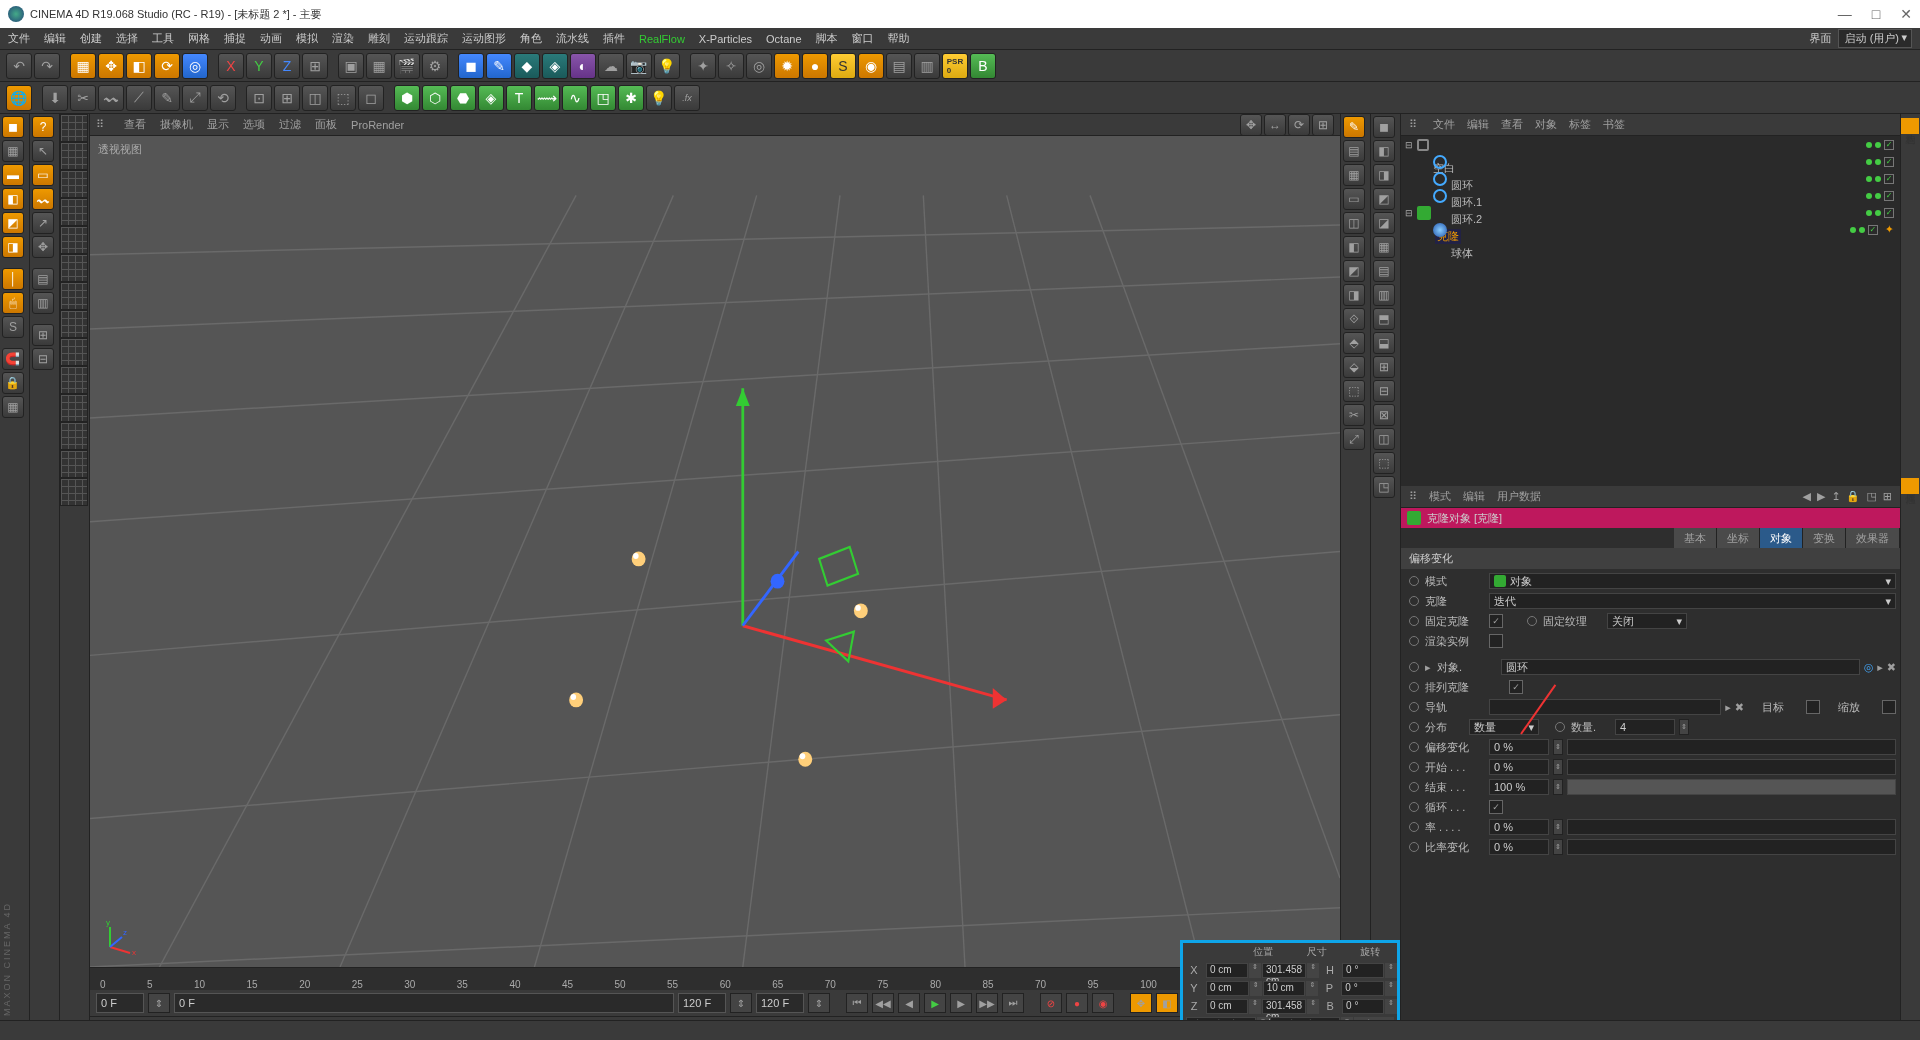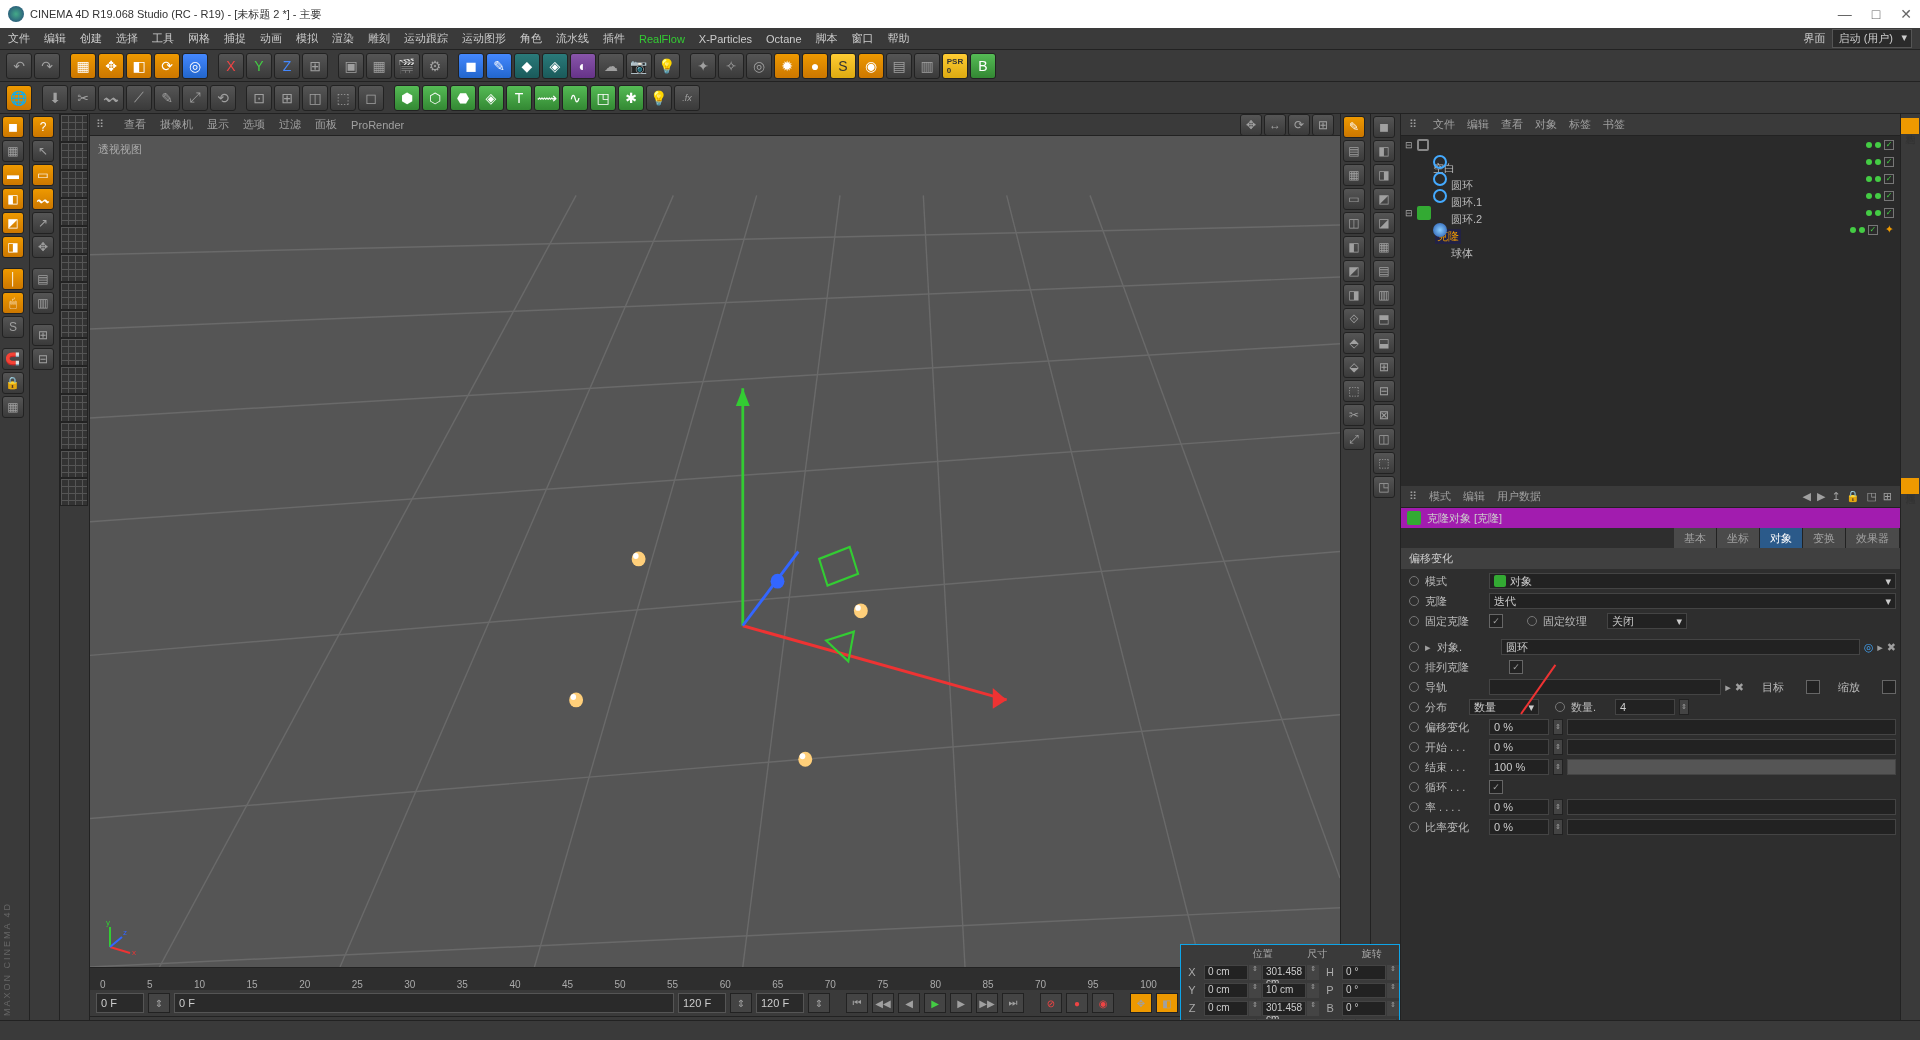--- a/index.html
+++ b/index.html
@@ -9,21 +9,21 @@
 .titlebar { height: 28px; background: #fff; display: flex; align-items: center; padding: 0 8px; color: #333; }
 .titlebar .logo { width: 16px; height: 16px; background: radial-gradient(#4a8, #247); border-radius: 50%; margin-right: 6px; }
 .titlebar .winbtns { margin-left: auto; display: flex; gap: 20px; font-size: 14px; color: #666; }
 .titlebar .winbtns span { cursor: pointer; }
 
 
 .menubar { height: 22px; background: #3a3a3a; display: flex; align-items: center; padding: 0 8px; gap: 14px; border-bottom: 1px solid #222; }
 .menubar span { color: #ccc; cursor: pointer; }
 .menubar .hl-green { color: #3c3; }
 .layout-sel { margin-left: auto; display: flex; align-items: center; gap: 6px; }
-.layout-sel .dd { background: #2a2a2a; border: 1px solid #555; padding: 1px 18px 1px 6px; color: #ccc; position: relative; }
+.layout-sel .dd { background: #2a2a2a; border: 1px solid #555; padding: 1px 12px 1px 6px; color: #ccc; position: relative; }
 .layout-sel .dd::after { content: "▾"; position: absolute; right: 4px; }
 
 
 .toolbar-row { background: #3a3a3a; display: flex; align-items: center; padding: 2px 6px; gap: 2px; border-bottom: 1px solid #222; }
 .tbtn { width: 26px; height: 26px; background: linear-gradient(#555,#3a3a3a); border: 1px solid #222; border-radius: 3px; display: flex; align-items: center; justify-content: center; cursor: pointer; font-size: 14px; }
 .tbtn.sm { width: 22px; height: 22px; font-size: 12px; }
 .sep { width: 6px; }
 .tbtn.orange { background: linear-gradient(#e90,#c70); color: #fff; }
 .tbtn.blue { background: linear-gradient(#48f,#26c); color: #fff; }
 .tbtn.green { background: linear-gradient(#5b5,#383); color: #fff; }
@@ -83,21 +83,21 @@
 .chk { width: 10px; height: 10px; border: 1px solid #777; color: #4c4; font-size: 8px; line-height: 8px; text-align: center; }
 .ico.null { border: 2px solid #888; background: transparent; border-radius: 2px; width: 12px; height: 12px; }
 .ico.ring { border: 2px solid #4af; background: transparent; }
 .ico.cloner { background: #3a3; border-radius: 2px; }
 .ico.sphere { background: radial-gradient(#8cf,#25a); }
 
 
 .attr-mgr { flex: 1; background: #2e2e2e; display: flex; flex-direction: column; overflow: hidden; }
 .attr-head { height: 22px; background: #3a3a3a; display: flex; align-items: center; gap: 12px; padding: 0 8px; border-bottom: 1px solid #222; }
 .attr-head .icons { margin-left: auto; display: flex; gap: 6px; font-size: 11px; }
-.attr-title { height: 20px; background: #a21caf; display: flex; align-items: center; padding: 0 6px; gap: 6px; color: #ccc; }
+.attr-title { height: 20px; background: #be185d; display: flex; align-items: center; padding: 0 6px; gap: 6px; color: #ccc; }
 .attr-title .ico { width: 14px; height: 14px; }
 .attr-tabs { height: 20px; display: flex; justify-content: flex-end; }
 .attr-tab { padding: 2px 10px; background: #4a4a4a; border-right: 1px solid #222; cursor: pointer; font-size: 11px; display: flex; align-items: center; }
 .attr-tab.active { background: #2b5a8a; color: #fff; }
 .attr-sec-head { background: #404040; padding: 3px 8px; color: #ccc; font-size: 11px; }
 .attr-body { flex: 1; overflow: auto; padding: 2px 0 8px 0; }
 .field-row { display: flex; align-items: center; height: 20px; padding: 0 4px 0 8px; gap: 4px; }
 .field-row .anim { width: 10px; height: 10px; border: 1px solid #777; border-radius: 50%; margin-right: 2px; }
 .field-row .anim.key { background: #c44; border-color: #c44; }
 .field-row .lbl { width: 60px; color: #bbb; font-size: 11px; overflow: hidden; white-space: nowrap; }
@@ -107,21 +107,21 @@
 .field-row .spin { width: 10px; height: 16px; background: #444; border: 1px solid #222; font-size: 7px; display: flex; align-items: center; justify-content: center; }
 .field-row .slider { flex: 1; height: 16px; background: #222; border: 1px solid #444; position: relative; }
 .field-row .slider .fill { position: absolute; top: 0; left: 0; height: 100%; background: #555; }
 .field-row .slider-orange { background: #e90; }
 .field-row .box { width: 14px; height: 14px; border: 1px solid #666; background: #222; display: flex; align-items: center; justify-content: center; font-size: 9px; }
 .hilite { position: relative; }
 .hilite::before { content: ""; position: absolute; left: 0; top: -1px; right: 260px; bottom: -1px; border: 2px solid #e33; pointer-events: none; }
 .red-line { position: absolute; width: 60px; height: 2px; background: #e33; transform: rotate(-55deg); transform-origin: left center; }
 
 
-.coord-panel { position: absolute; right: 520px; bottom: 4px; width: 220px; background: #3a3a3a; border: 1px solid #0ea5e9; }
+.coord-panel { position: absolute; right: 520px; bottom: 4px; width: 220px; background: #3a3a3a; border: 3px solid #0ea5e9; }
 .coord-row { display: flex; height: 18px; align-items: center; }
 .coord-row .h { width: 22px; text-align: center; color: #aaa; }
 .coord-row .c { flex: 1; background: #222; border: 1px solid #444; height: 15px; margin: 0 1px; padding: 0 3px; font-size: 10px; color: #ccc; }
 .coord-row .sp { width: 12px; background: #444; height: 15px; font-size: 7px; text-align: center; }
 .coord-head { display: flex; }
 .coord-head .hh { flex: 1; text-align: center; font-size: 10px; color: #aaa; padding: 2px 0; }
 
 .statusbar { position: absolute; left: 0; right: 0; bottom: 0; height: 20px; background: #3a3a3a; border-top: 1px solid #222; }
 .maxon-tag { position: absolute; left: 2px; bottom: 24px; writing-mode: vertical-rl; transform: rotate(180deg); color: #666; font-size: 9px; letter-spacing: 2px; }
 
@@ -610,20 +610,25 @@
         <div class="field-row">
             <span class="anim"></span>
             <span class="lbl">固定克隆</span>
           <div class="box">✓</div>
           <span style="width:16px"></span>
             <span class="anim"></span>
           <span class="lbl">固定纹理</span>
           <div class="val dd" style="flex:0 0 80px">关闭</div>
           </div>
 
+        <div class="field-row">
+            <span class="anim"></span>
+            <span class="lbl">渲染实例</span>
+          <div class="box"></div>
+          </div>
 
         <div style="height:6px"></div>
 
         <div class="field-row">
             <span class="anim"></span>
             <span style="width:8px">▸</span>
             <span class="lbl">对象.</span>
           <div class="val">圆环</div>
           <span style="color:#4af">◎</span>
           <span>▸</span>

